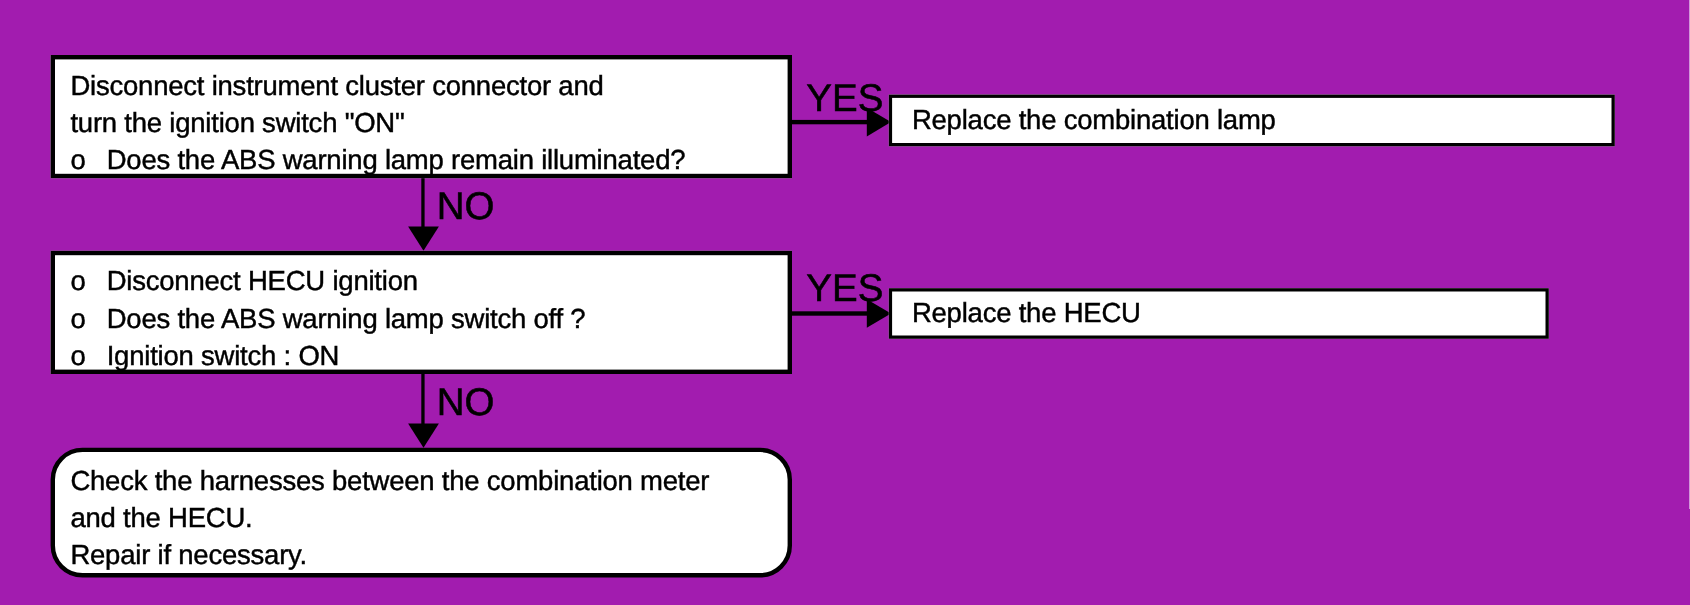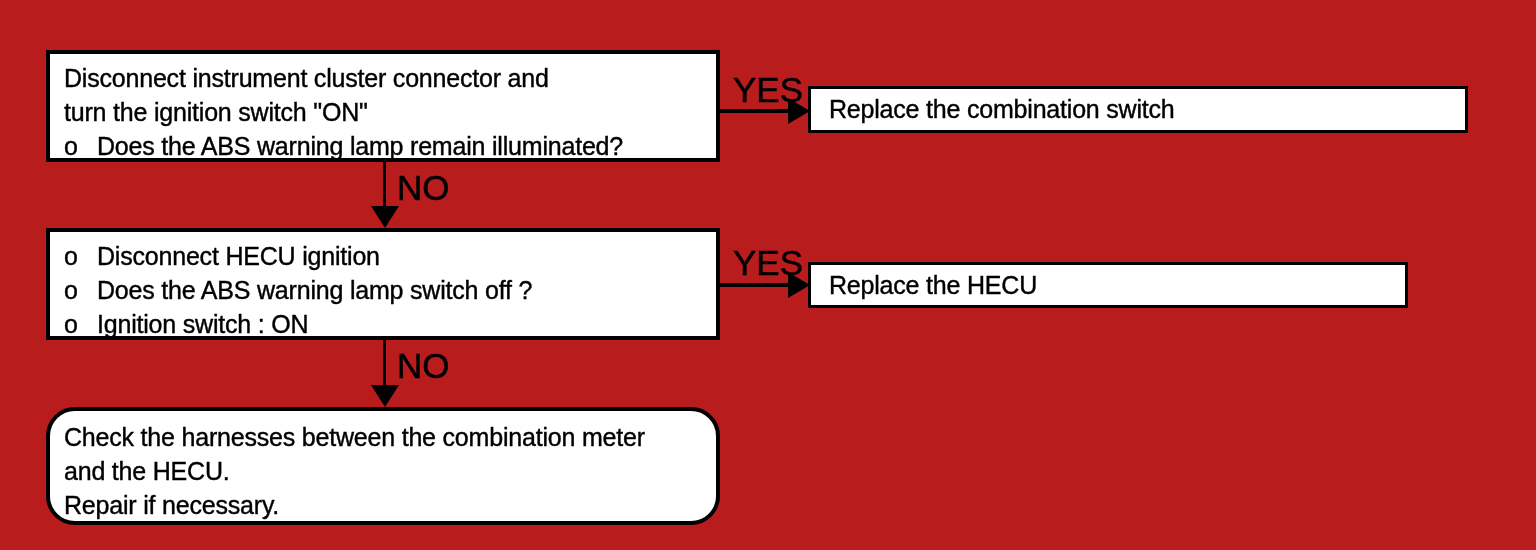--- a/index.html
+++ b/index.html
@@ -1,20 +1,20 @@
 <!DOCTYPE html>
 <html><head>
 <meta charset="utf-8">
 <style>
   html, body { margin: 0; padding: 0; background: #ffffff; }
   .stage {
     position: relative;
     width: 1536px;
     height: 550px;
-    background: #b91c1c;
+    background: #a21caf;
     color: #000000;
     font-family: "Liberation Sans", "DejaVu Sans", sans-serif;
     overflow: hidden;
   }
   .box {
     position: absolute;
     box-sizing: border-box;
     border: 4px solid #000000;
     background: #ffffff;
   }
@@ -96,21 +96,21 @@
       <span class="line">Disconnect instrument cluster connector and</span>
       <span class="line">turn the ignition switch "ON"</span>
       <span class="line"><span class="bullet">o</span><span>Does the ABS warning lamp remain illuminated?</span></span>
     </div>
   </div>
 
   <div class="branch-label" id="yes1-label">YES</div>
   <div class="hline" id="yes1-line"></div>
   <div class="arrowhead-right" id="yes1-head"></div>
   <div class="action-box" id="action1-box">
-    <span>Replace the combination switch</span>
+    <span>Replace the combination lamp</span>
   </div>
 
   <div class="vline" id="no1-line"></div>
   <div class="arrowhead-down" id="no1-head"></div>
   <div class="branch-label" id="no1-label">NO</div>
 
   <div class="box" id="step2-box">
     <div class="content">
       <span class="line"><span class="bullet">o</span><span>Disconnect HECU ignition</span></span>
       <span class="line"><span class="bullet">o</span><span>Does the ABS warning lamp switch off ?</span></span>

